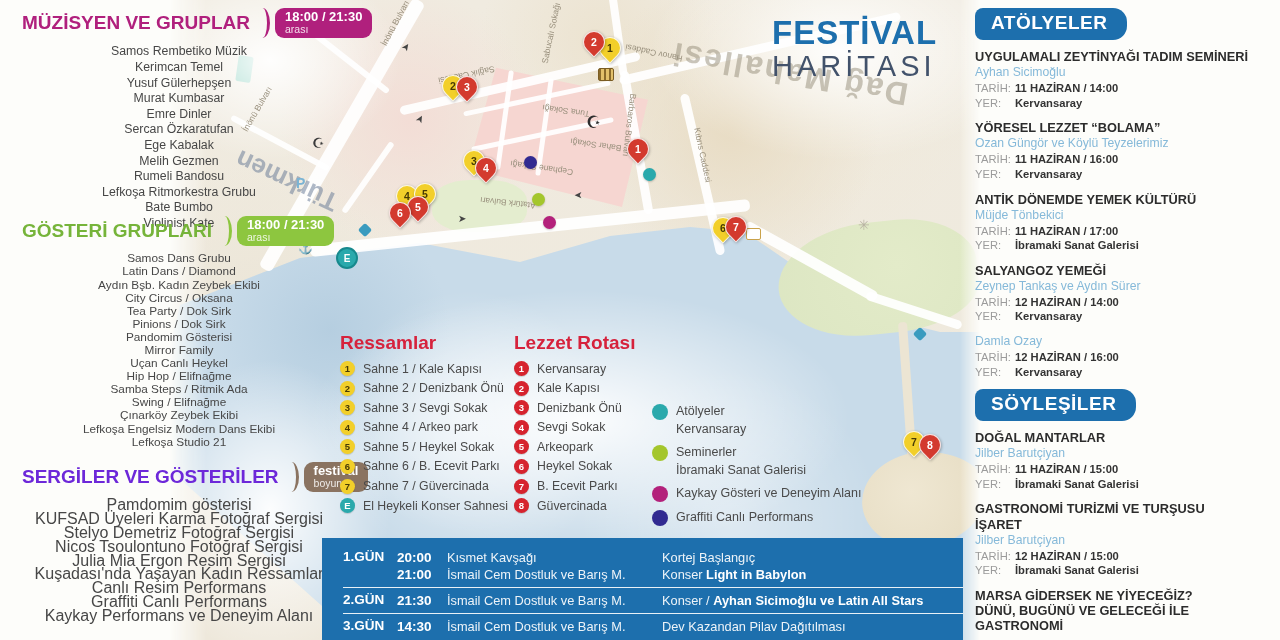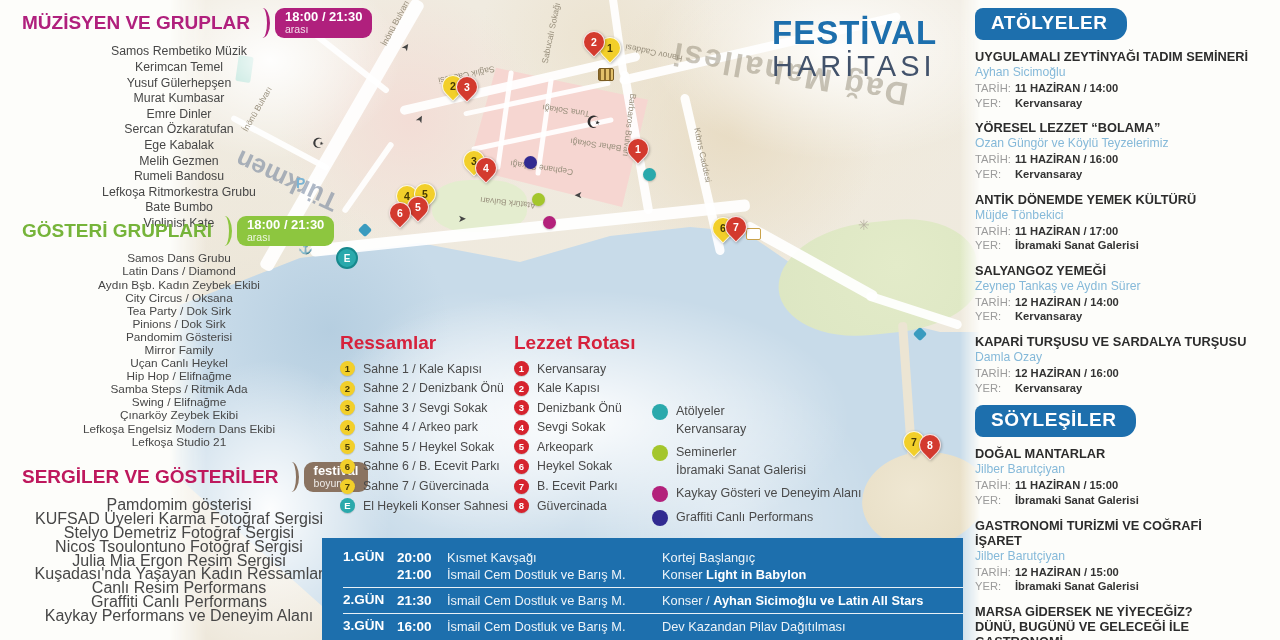--- a/index.html
+++ b/index.html
@@ -68,21 +68,21 @@
   .panel{position:absolute;left:22px;width:306px;}
   .p-head{display:flex;align-items:center;gap:5px;}
   .p-title{font-weight:bold;font-size:19px;white-space:nowrap;}
   .p-arc{width:12px;height:30px;border-right:3.5px solid;border-radius:50%;flex:none;}
   .p-badge{border-radius:9px;color:#fff;padding:2px 10px 3px;line-height:1.08;flex:none;}
   .p-badge .t1{font-weight:bold;font-size:13px;white-space:nowrap;}
   .p-badge .t2{font-size:10.5px;opacity:.85;}
   .p-list{margin:6px 0 0 8px;color:#474747;text-align:center;}
   .pm .p-title{color:#b0207d;} .pm .p-arc{border-color:#b0207d;} .pm .p-badge{background:#b0207d;}
   .pg .p-title{color:#76b43a;} .pg .p-arc{border-color:#8dc63f;} .pg .p-badge{background:#8dc63f;}
-  .pb .p-title{color:#be185d;text-align:center;} .pb .p-arc{border-color:#8a7361;} .pb .p-badge{background:#8a7361;}
+  .pb .p-title{color:#6d28d9;text-align:center;} .pb .p-arc{border-color:#8a7361;} .pb .p-badge{background:#8a7361;}
   .pm .p-list{font-size:12.3px;line-height:15.6px;}
   .pg .p-list{font-size:11.8px;line-height:13.1px;}
   .pb .p-list{font-size:16px;line-height:13.8px;}
 
   
   .leg{position:absolute;}
   .leg-title{font-weight:bold;font-size:19px;color:#d6223c;margin-bottom:7px;}
   .leg-row{display:flex;align-items:center;gap:8px;margin-bottom:4.6px;}
   .leg-m{width:15px;height:15px;border-radius:50%;flex:none;display:flex;align-items:center;
     justify-content:center;font-size:9.5px;font-weight:bold;box-shadow:0 1px 1px rgba(0,0,0,.15);}
@@ -465,21 +465,20 @@
     <div class="meta">
         <span class="lab">TARİH:</span>
         <span class="val">12 HAZİRAN / 14:00</span>
       </div>
     <div class="meta">
         <span class="lab">YER:</span>
         <span class="val">Kervansaray</span>
       </div>
   </div>
   <div class="entry">
-    <div class="e-title">KAPARİ TURŞUSU VE SARDALYA TURŞUSU</div>
     <div class="e-speaker">Damla Ozay</div>
     <div class="meta">
         <span class="lab">TARİH:</span>
         <span class="val">12 HAZİRAN / 16:00</span>
       </div>
     <div class="meta">
         <span class="lab">YER:</span>
         <span class="val">Kervansaray</span>
       </div>
   </div>
@@ -492,21 +491,21 @@
     <div class="meta">
         <span class="lab">TARİH:</span>
         <span class="val">11 HAZİRAN / 15:00</span>
       </div>
     <div class="meta">
         <span class="lab">YER:</span>
         <span class="val">İbramaki Sanat Galerisi</span>
       </div>
   </div>
   <div class="entry">
-    <div class="e-title" style="max-width:250px;">GASTRONOMİ TURİZMİ VE COĞRAFİ İŞARET</div>
+    <div class="e-title" style="max-width:250px;">GASTRONOMİ TURİZMİ VE TURŞUSU İŞARET</div>
     <div class="e-speaker">Jilber Barutçiyan</div>
     <div class="meta">
         <span class="lab">TARİH:</span>
         <span class="val">12 HAZİRAN / 15:00</span>
       </div>
     <div class="meta">
         <span class="lab">YER:</span>
         <span class="val">İbramaki Sanat Galerisi</span>
       </div>
   </div>
@@ -539,19 +538,19 @@
         <span class="s-time">21:30</span>
         <span class="s-venue">İsmail Cem Dostluk ve Barış M.</span>
         <span class="s-event"><span class="pre">Konser / </span><b>Ayhan Sicimoğlu ve Latin All Stars</b></span>
       </span>
     </span>
   </div>
   <div class="s-row">
     <span class="s-day">3.GÜN</span>
     <span class="s-lines">
       <span class="s-line">
-        <span class="s-time">16:00</span>
+        <span class="s-time">14:30</span>
         <span class="s-venue">İsmail Cem Dostluk ve Barış M.</span>
         <span class="s-event"><span class="pre">Dev Kazandan Pilav Dağıtılması</span><b></b></span>
       </span>
     </span>
   </div>
 </div>
 
 </body></html>

